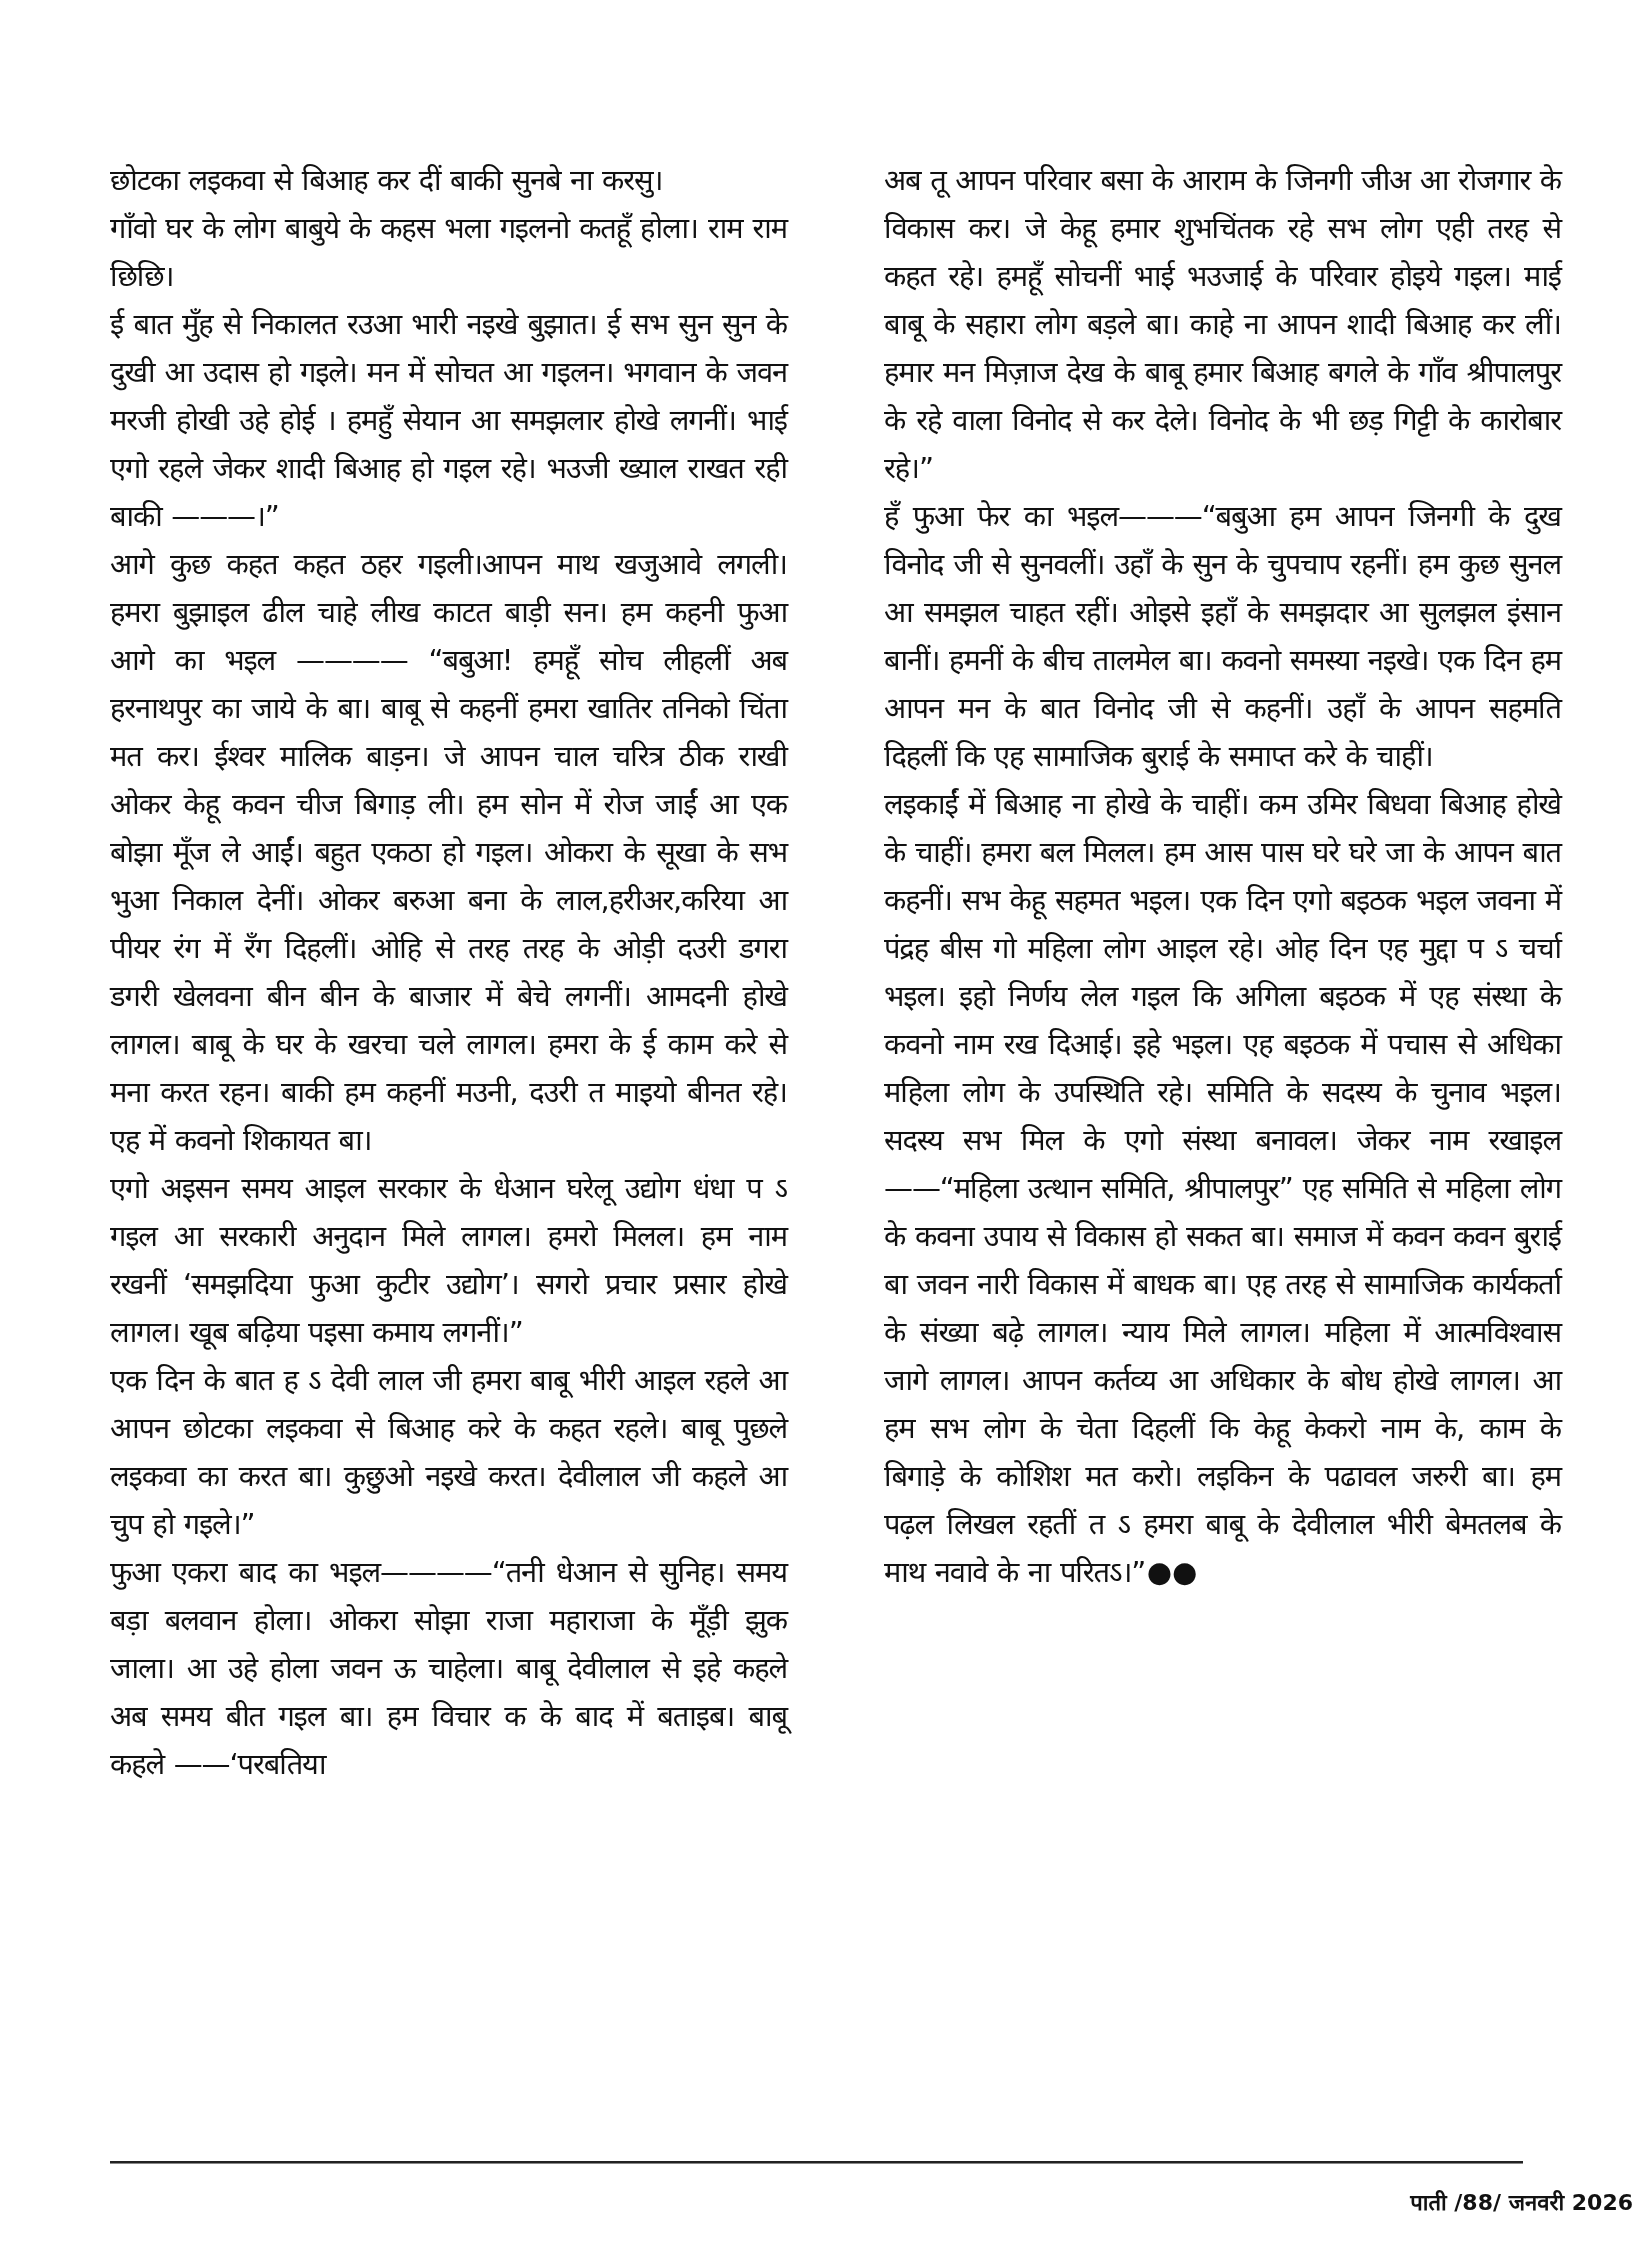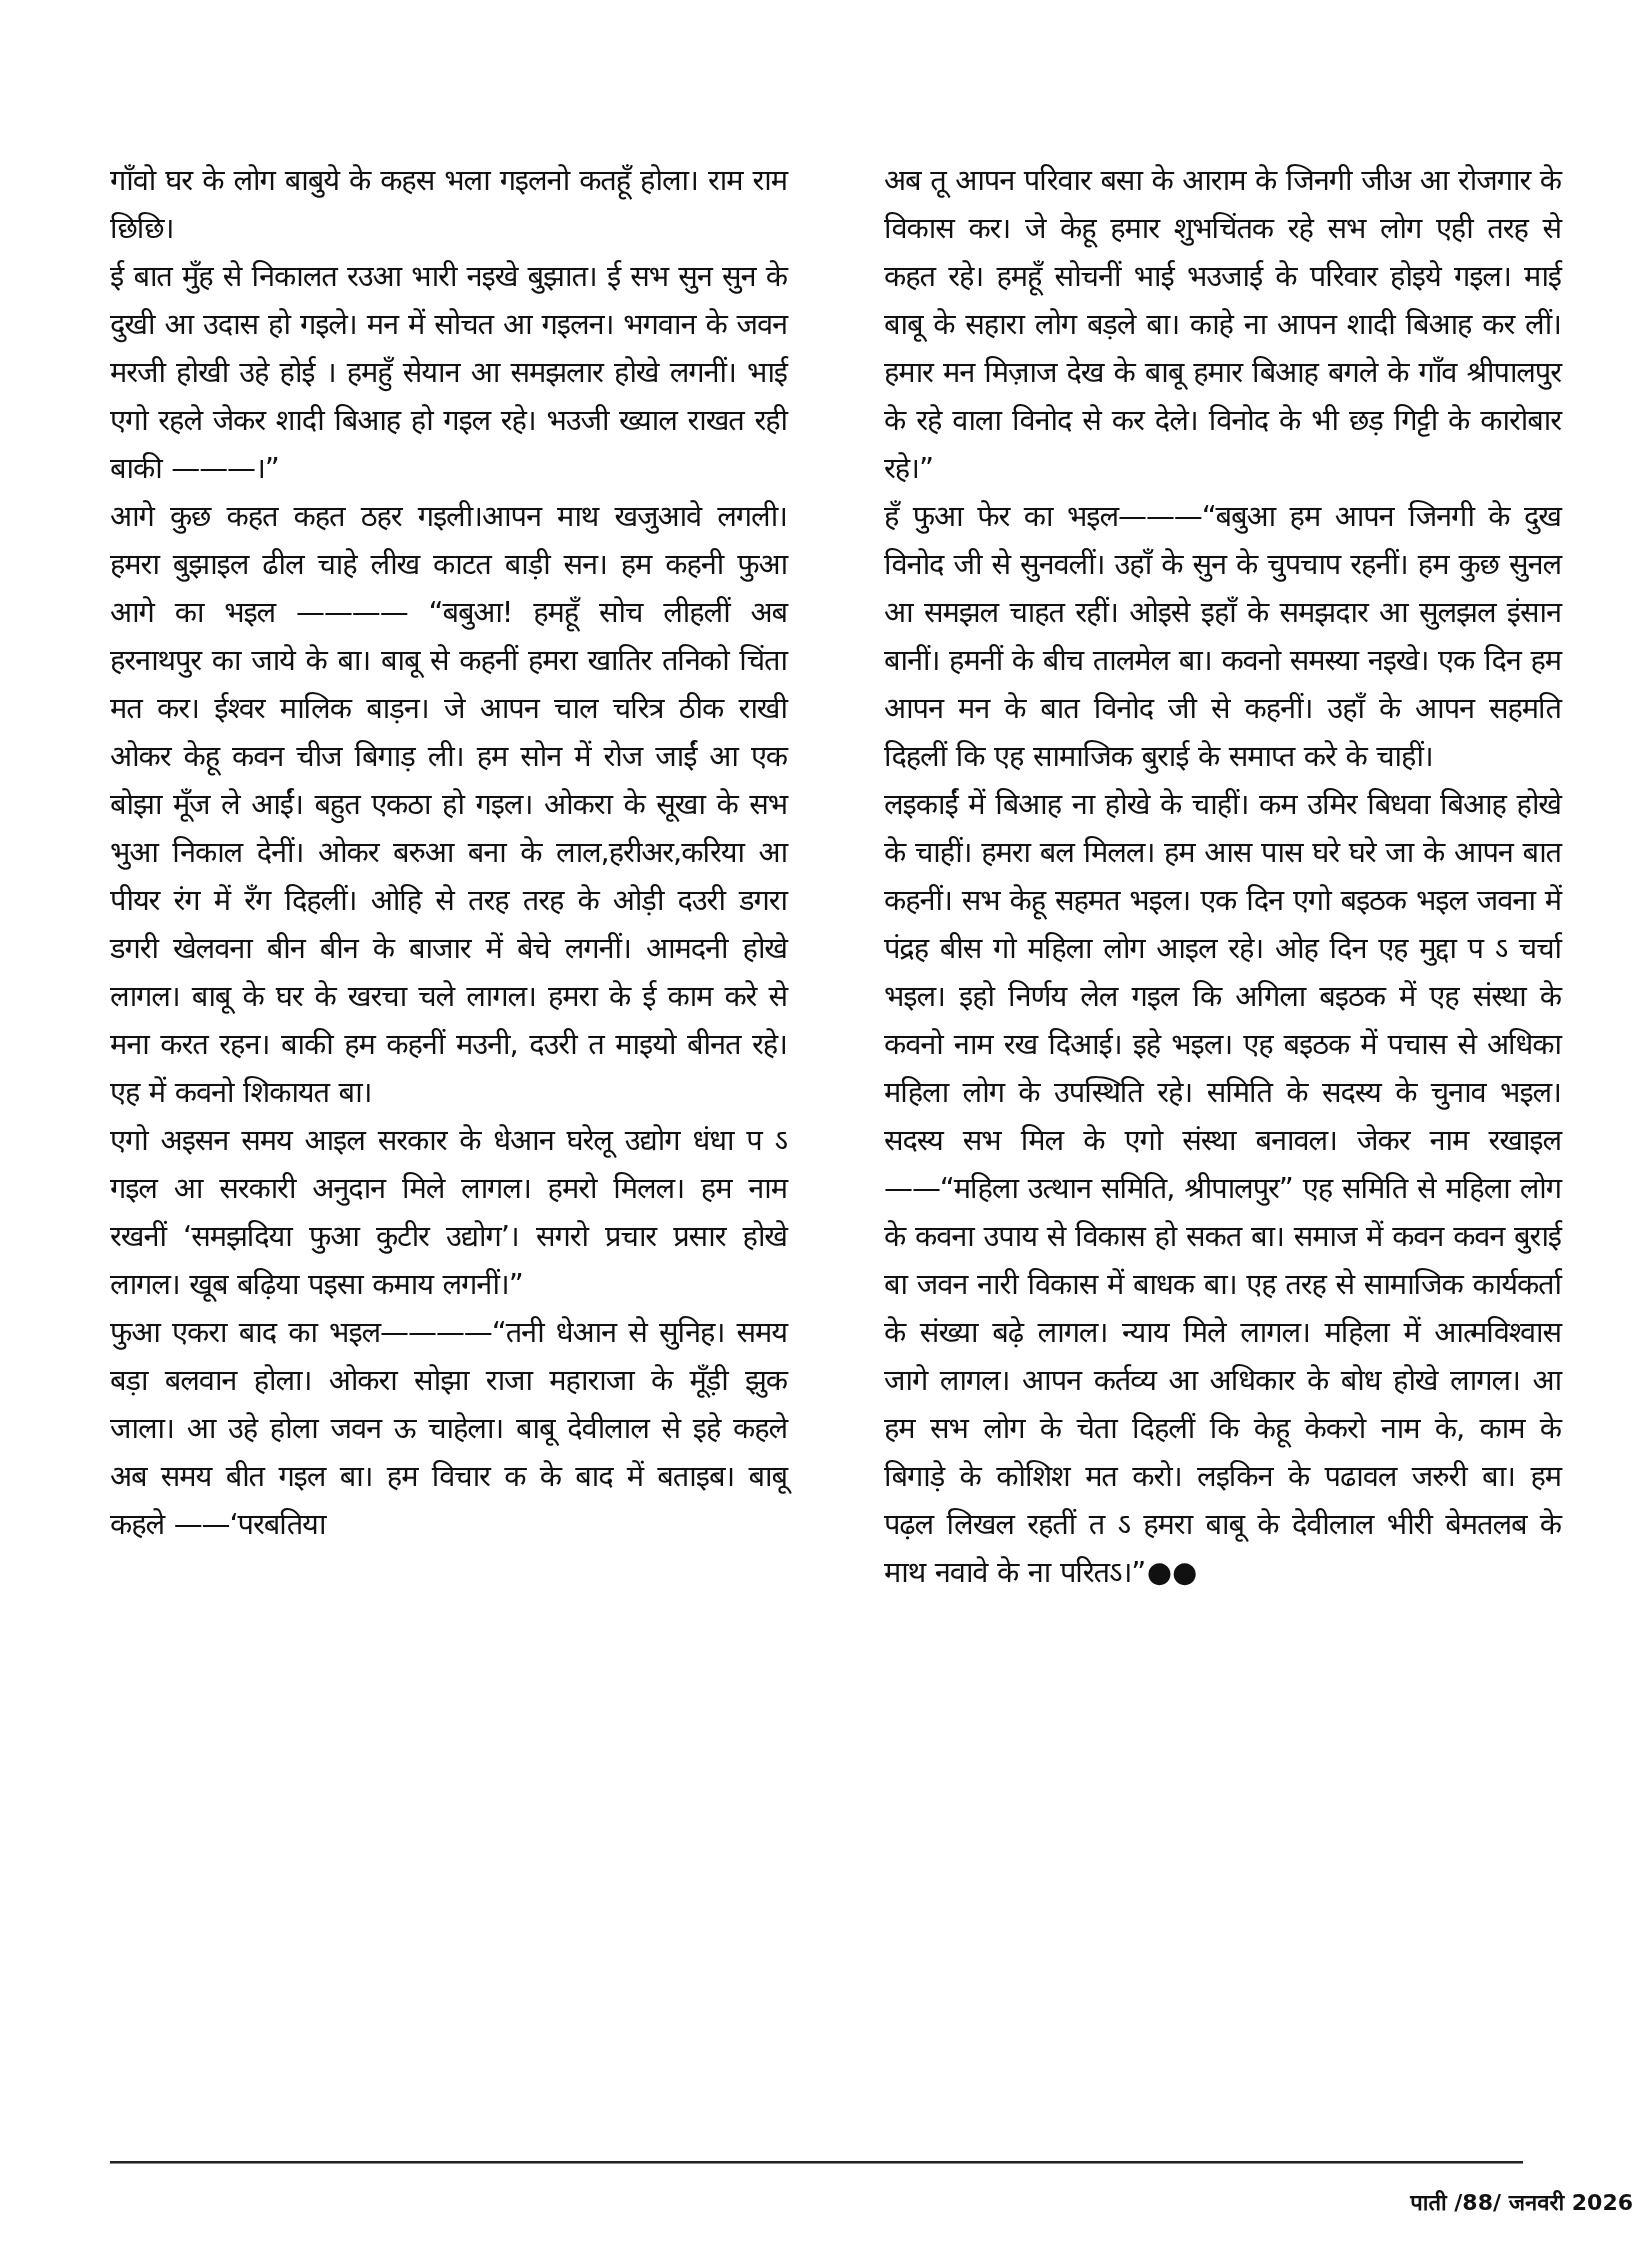--- a/index.html
+++ b/index.html
@@ -66,24 +66,26 @@
       line-height: 29px;
       color: #111111;
     }
   </style>
 </head>
 <body>
 
 <div class="page">
 
   <div class="column left">
+    <p class="para">छोटका लइकवा से बिआह कर दीं बाकी सुनबे ना करसु।</p>
     <p class="para">गाँवो घर के लोग बाबुये के कहस भला गइलनो कतहूँ होला। राम राम छिछि।</p>
     <p class="para">ई बात मुँह से निकालत रउआ भारी नइखे बुझात। ई सभ सुन सुन के दुखी आ उदास हो गइले। मन में सोचत आ गइलन। भगवान के जवन मरजी होखी उहे होई । हमहुँ सेयान आ समझलार होखे लगनीं। भाई एगो रहले जेकर शादी बिआह हो गइल रहे। भउजी ख्याल राखत रही बाकी ———।”</p>
     <p class="para">आगे कुछ कहत कहत ठहर गइली।आपन माथ खजुआवे लगली। हमरा बुझाइल ढील चाहे लीख काटत बाड़ी सन। हम कहनी फुआ आगे का भइल ———— “बबुआ! हमहूँ सोच लीहलीं अब हरनाथपुर का जाये के बा। बाबू से कहनीं हमरा खातिर तनिको चिंता मत कर। ईश्वर मालिक बाड़न। जे आपन चाल चरित्र ठीक राखी ओकर केहू कवन चीज बिगाड़ ली। हम सोन में रोज जाईं आ एक बोझा मूँज ले आईं। बहुत एकठा हो गइल। ओकरा के सूखा के सभ भुआ निकाल देनीं। ओकर बरुआ बना के लाल,हरीअर,करिया आ पीयर रंग में रँग दिहलीं। ओहि से तरह तरह के ओड़ी दउरी डगरा डगरी खेलवना बीन बीन के बाजार में बेचे लगनीं। आमदनी होखे लागल। बाबू के घर के खरचा चले लागल। हमरा के ई काम करे से मना करत रहन। बाकी हम कहनीं मउनी, दउरी त माइयो बीनत रहे। एह में कवनो शिकायत बा।</p>
     <p class="para">एगो अइसन समय आइल सरकार के धेआन घरेलू उद्योग धंधा प ऽ गइल आ सरकारी अनुदान मिले लागल। हमरो मिलल। हम नाम रखनीं ‘समझदिया फुआ कुटीर उद्योग’। सगरो प्रचार प्रसार होखे लागल। खूब बढ़िया पइसा कमाय लगनीं।”</p>
+    <p class="para">एक दिन के बात ह ऽ देवी लाल जी हमरा बाबू भीरी आइल रहले आ आपन छोटका लइकवा से बिआह करे के कहत रहले। बाबू पुछले लइकवा का करत बा। कुछुओ नइखे करत। देवीलाल जी कहले आ चुप हो गइले।”</p>
     <p class="para">फुआ एकरा बाद का भइल————“तनी धेआन से सुनिह। समय बड़ा बलवान होला। ओकरा सोझा राजा महाराजा के मूँड़ी झुक जाला। आ उहे होला जवन ऊ चाहेला। बाबू देवीलाल से इहे कहले अब समय बीत गइल बा। हम विचार क के बाद में बताइब। बाबू कहले ——‘परबतिया</p>
   </div>
 
   <div class="column right">
     <p class="para">अब तू आपन परिवार बसा के आराम के जिनगी जीअ आ रोजगार के विकास कर। जे केहू हमार शुभचिंतक रहे सभ लोग एही तरह से कहत रहे। हमहूँ सोचनीं भाई भउजाई के परिवार होइये गइल। माई बाबू के सहारा लोग बड़ले बा। काहे ना आपन शादी बिआह कर लीं। हमार मन मिज़ाज देख के बाबू हमार बिआह बगले के गाँव श्रीपालपुर के रहे वाला विनोद से कर देले। विनोद के भी छड़ गिट्टी के कारोबार रहे।”</p>
     <p class="para">हँ फुआ फेर का भइल———“बबुआ हम आपन जिनगी के दुख विनोद जी से सुनवलीं। उहाँ के सुन के चुपचाप रहनीं। हम कुछ सुनल आ समझल चाहत रहीं। ओइसे इहाँ के समझदार आ सुलझल इंसान बानीं। हमनीं के बीच तालमेल बा। कवनो समस्या नइखे। एक दिन हम आपन मन के बात विनोद जी से कहनीं। उहाँ के आपन सहमति दिहलीं कि एह सामाजिक बुराई के समाप्त करे के चाहीं।</p>
     <p class="para"><span>लइकाईं में बिआह ना होखे के चाहीं। कम उमिर बिधवा बिआह होखे के चाहीं। हमरा बल मिलल। हम आस पास घरे घरे जा के आपन बात कहनीं। सभ केहू सहमत भइल। एक दिन एगो बइठक भइल जवना में पंद्रह बीस गो महिला लोग आइल रहे। ओह दिन एह मुद्दा प ऽ चर्चा भइल। इहो निर्णय लेल गइल कि अगिला बइठक में एह संस्था के कवनो नाम रख दिआई। इहे भइल। एह बइठक में पचास से अधिका महिला लोग के उपस्थिति रहे। समिति के सदस्य के चुनाव भइल। सदस्य सभ मिल के एगो संस्था बनावल। जेकर नाम रखाइल ——“महिला उत्थान समिति, श्रीपालपुर” एह समिति से महिला लोग के कवना उपाय से विकास हो सकत बा। समाज में कवन कवन बुराई बा जवन नारी विकास में बाधक बा। एह तरह से सामाजिक कार्यकर्ता के संख्या बढ़े लागल। न्याय मिले लागल। महिला में आत्मविश्वास जागे लागल। आपन कर्तव्य आ अधिकार के बोध होखे लागल। आ हम सभ लोग के चेता दिहलीं कि केहू केकरो नाम के, काम के बिगाड़े के कोशिश मत करो। लइकिन के पढावल जरुरी बा। हम पढ़ल लिखल रहतीं त ऽ हमरा बाबू के देवीलाल भीरी बेमतलब के माथ नवावे के ना परितऽ।”</span><span class="end-mark">●●</span></p>
   </div>
 
   <div class="footer-rule"></div>

